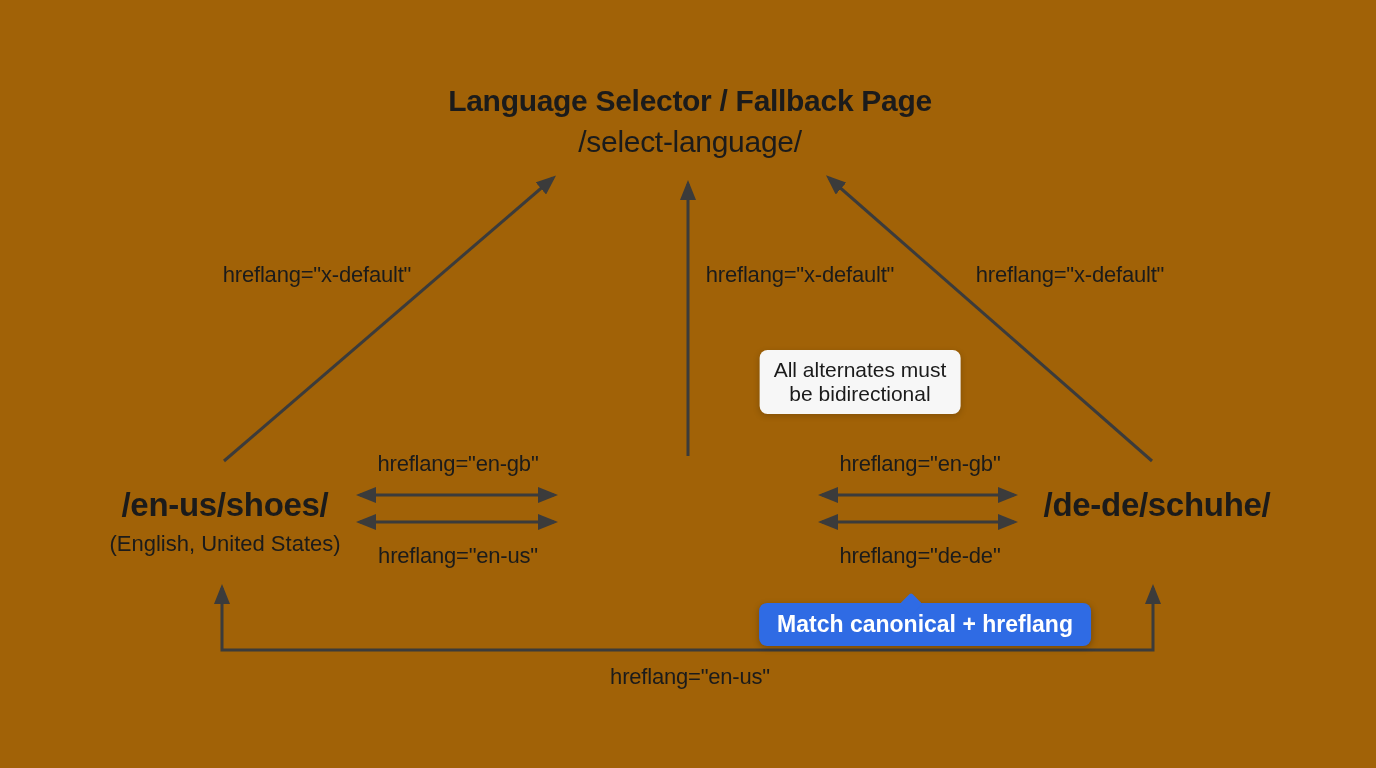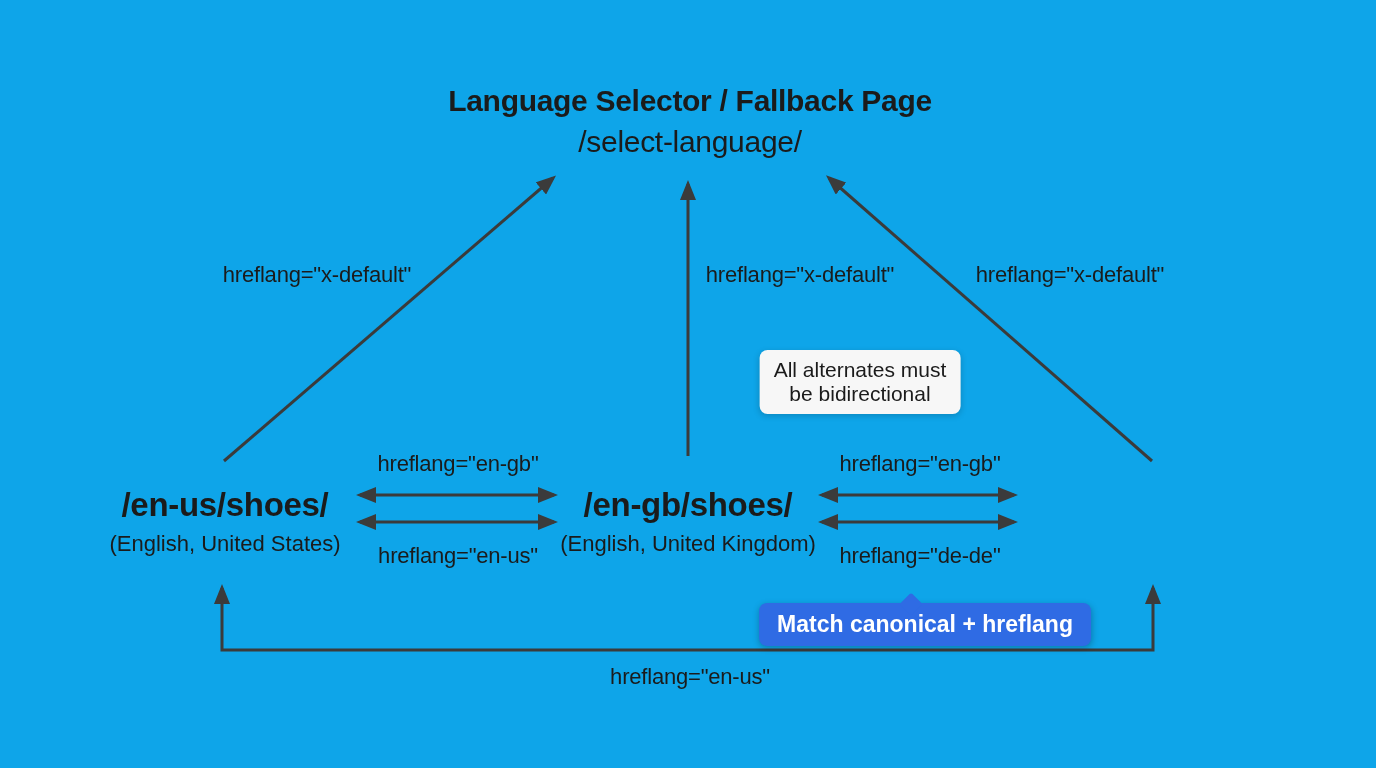--- a/index.html
+++ b/index.html
@@ -6,21 +6,21 @@
     margin: 0;
     padding: 0;
     background: #ffffff;
     font-family: "Liberation Sans", "DejaVu Sans", sans-serif;
     color: #1b1b1b;
   }
   .canvas {
     position: relative;
     width: 1376px;
     height: 768px;
-    background: #0ea5e9;
+    background: #a16207;
     overflow: hidden;
   }
   .arrows {
     position: absolute;
     top: 0; left: 0;
     width: 1376px;
     height: 768px;
   }
   .abs { position: absolute; white-space: nowrap; }
   .center { transform: translateX(-50%); text-align: center; }
@@ -107,26 +107,23 @@
   <div class="abs center note-box">
     <div>All alternates must</div>
     <div>be bidirectional</div>
   </div>
 
   <div class="abs center" style="top:486px; left:225px;">
     <div class="node-url">/en-us/shoes/</div>
     <div class="node-locale">(English, United States)</div>
   </div>
 
-  <div class="abs center" style="top:486px; left:688px;">
-    <div class="node-url">/en-gb/shoes/</div>
-    <div class="node-locale">(English, United Kingdom)</div>
-  </div>
 
   <div class="abs center" style="top:486px; left:1157px;">
+    <div class="node-url">/de-de/schuhe/</div>
   </div>
 
   <div class="abs center hreflang-label" style="top:451px; left:458px;">hreflang="en-gb"</div>
   <div class="abs center hreflang-label" style="top:543px; left:458px;">hreflang="en-us"</div>
   <div class="abs center hreflang-label" style="top:451px; left:920px;">hreflang="en-gb"</div>
   <div class="abs center hreflang-label" style="top:543px; left:920px;">hreflang="de-de"</div>
 
   <div class="abs center badge" style="background: rgb(47, 107, 228);">
     <div class="badge-pointer"></div>
     <div class="badge-text">Match canonical + hreflang</div>

